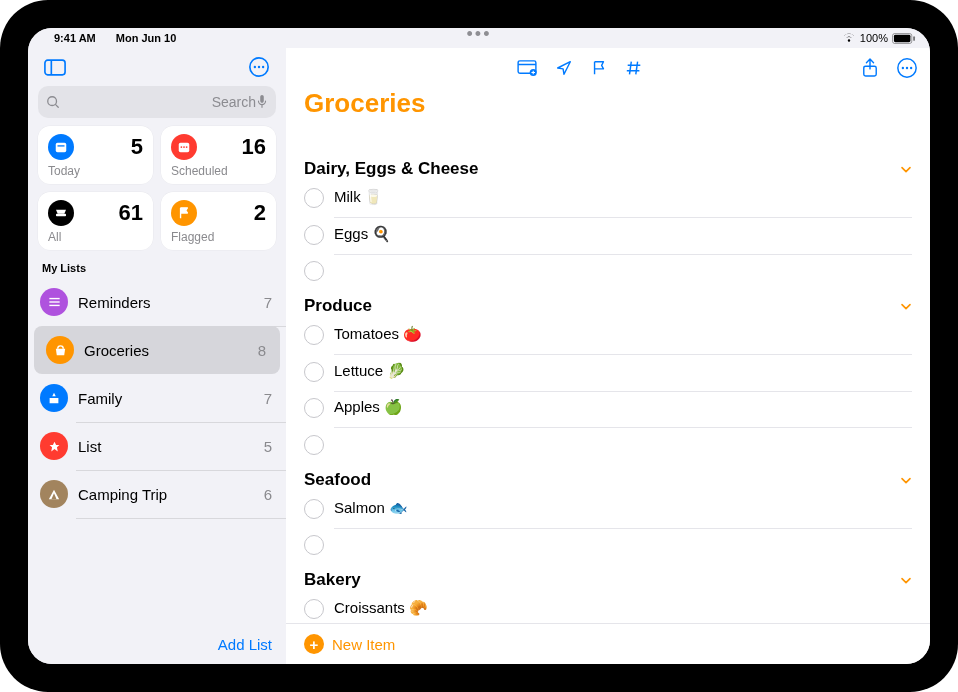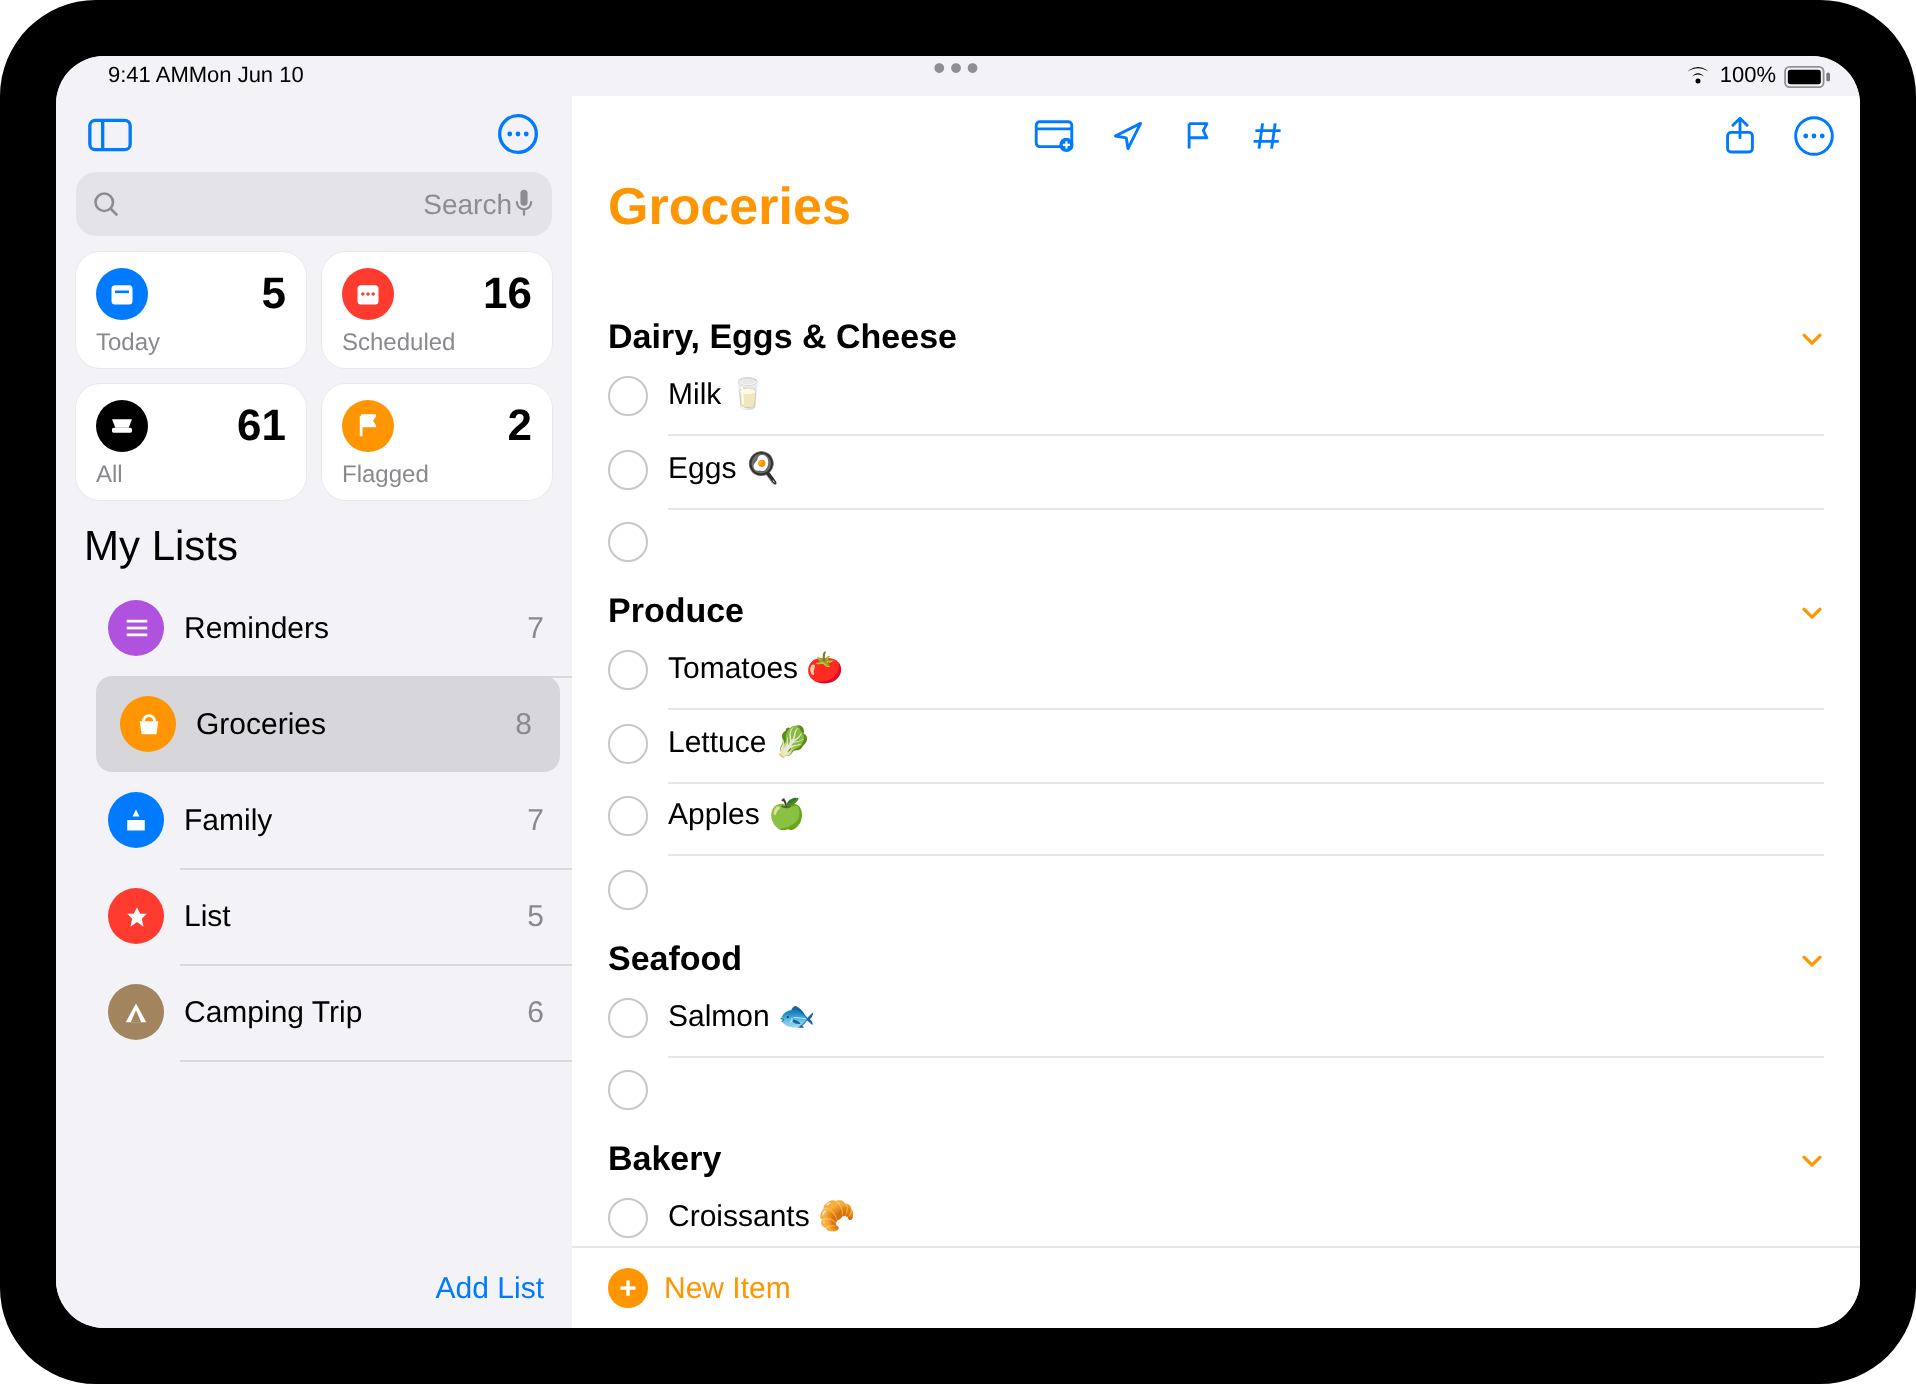--- a/index.html
+++ b/index.html
@@ -1,40 +1,40 @@
 <!DOCTYPE html>
 <html><head>
 <meta charset="utf-8">
 <style>
   * { margin: 0; padding: 0; box-sizing: border-box; font-family: -apple-system, BlinkMacSystemFont, "Helvetica Neue", sans-serif; }
   body { background: #fff; width: 958px; height: 692px; position: relative; }
   .device { position: absolute; inset: 0; background: #000; border-radius: 48px; padding: 18px; }
   .bezel { width: 100%; height: 100%; background: #000; border-radius: 34px; padding: 10px; }
   .screen { width: 100%; height: 100%; background: #f2f2f7; border-radius: 24px; overflow: hidden; display: flex; flex-direction: column; }
   .statusbar { height: 20px; display: flex; align-items: center; justify-content: space-between; padding: 0 14px; font-size: 11px; color: #000; background: #f2f2f7; }
-  .statusbar .sb-left { display: flex; gap: 0; font-weight:400;padding-left:12px;}
+  .statusbar .sb-left { display: flex; gap: 20px; font-weight:700;padding-left:12px;}
   .statusbar .sb-right { display: flex; align-items: center; gap: 4px; font-weight:500;text-align:right;}
   .sb-right svg{display:block}
   .content { flex: 1; display: flex; overflow: hidden; }
   
   .sidebar { width: 258px; background: #f2f2f7; display: flex; flex-direction: column; border-right: 0; }
   .sb-top { display: flex; justify-content: space-between; align-items: center; padding: 6px 12px 4px; }
   .iconbtn { width: 30px; height: 26px; display: flex; align-items: center; justify-content: center; color: #007aff; border-radius:6px;}
   .search { margin: 2px 10px 8px; background: #e3e3e8; border-radius: 10px; height: 32px; display: flex; align-items: center; padding: 0 8px; color: #8c8c91; font-size: 14px; }
   .search .mag { margin-right: 5px; }
   .search .ph { flex: 1; text-align: right; }
   .cards { display: grid; grid-template-columns: 1fr 1fr; gap: 8px; padding: 0 10px; }
   .card { background: #fff; border-radius: 12px; padding: 8px 10px 6px; box-shadow: 0 0 0 0.5px rgba(0,0,0,0.04); display:flex; flex-direction:column; gap:2px; }
   .card.single{grid-column:span 1}
   .card-top { display: flex; justify-content: space-between; align-items: center; }
   .card-ico { width: 26px; height: 26px; border-radius: 50%; display: flex; align-items: center; justify-content: center; color:#fff;}
   .card-num { font-size: 22px; font-weight: 700; color: #000; }
   .card-lbl { font-size: 12px; color: #8a8a8e; margin-top:2px;}
-  .section-title { font-size: 21px; font-weight: 400; padding: 12px 14px 4px; color:#000;}
-  .lists { flex: 1; overflow: hidden; padding-left: 14px; }
+  .section-title { font-size: 11px; font-weight: 700; padding: 12px 14px 4px; color:#000;}
+  .lists { flex: 1; overflow: hidden; }
   .list-row { display: flex; align-items: center; padding: 10px 14px 10px 12px; gap: 10px; font-size: 15px; position:relative;}
   .list-row::after{content:"";position:absolute;left:48px;right:0;bottom:0;height:0.5px;background:#d8d8dc;}
   .list-row.selected { background: #d6d6db; border-radius:8px; margin:0 6px;}
   .list-row.selected::after{display:none}
   .list-ico { width: 28px; height: 28px; border-radius: 50%; display: flex; align-items: center; justify-content: center; color:#fff; flex-shrink:0;}
   .list-name { flex: 1; color:#000;}
   .list-count { color: #8a8a8e; font-size:15px;}
   .sb-bottom { padding: 10px 14px; text-align: right; }
   .addlist { color: #007aff; font-size: 15px; font-weight:400;}
   

